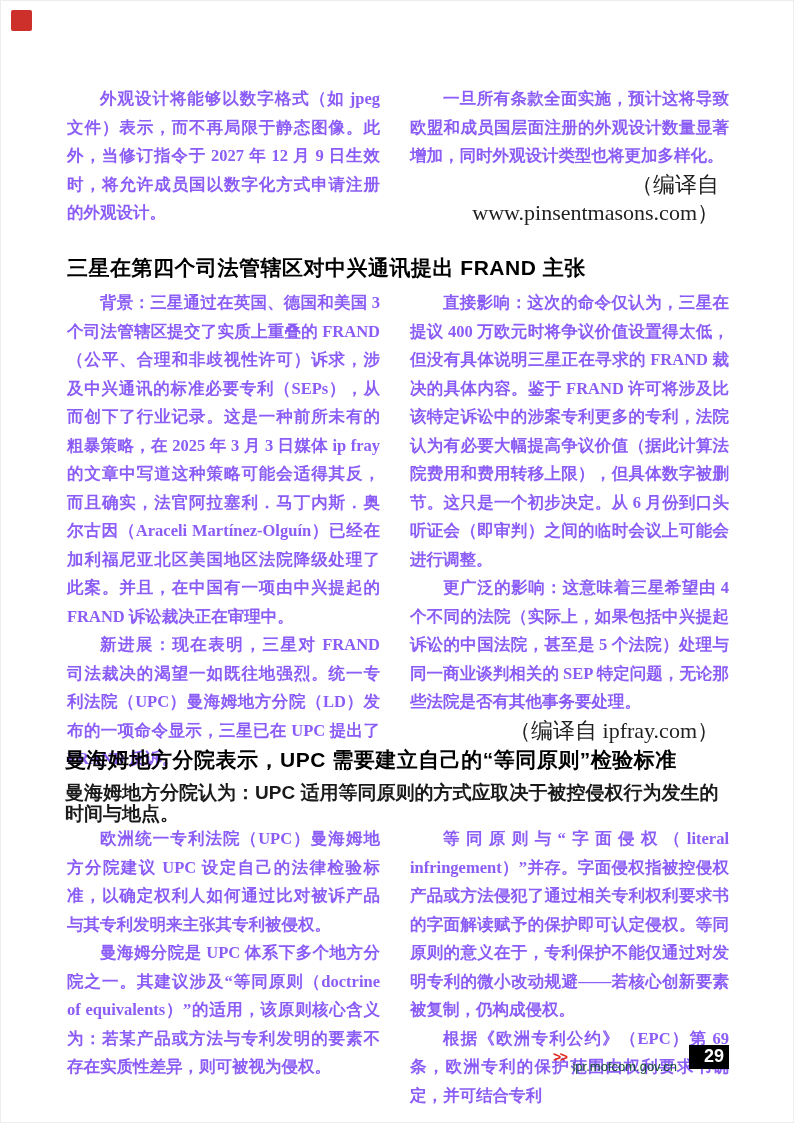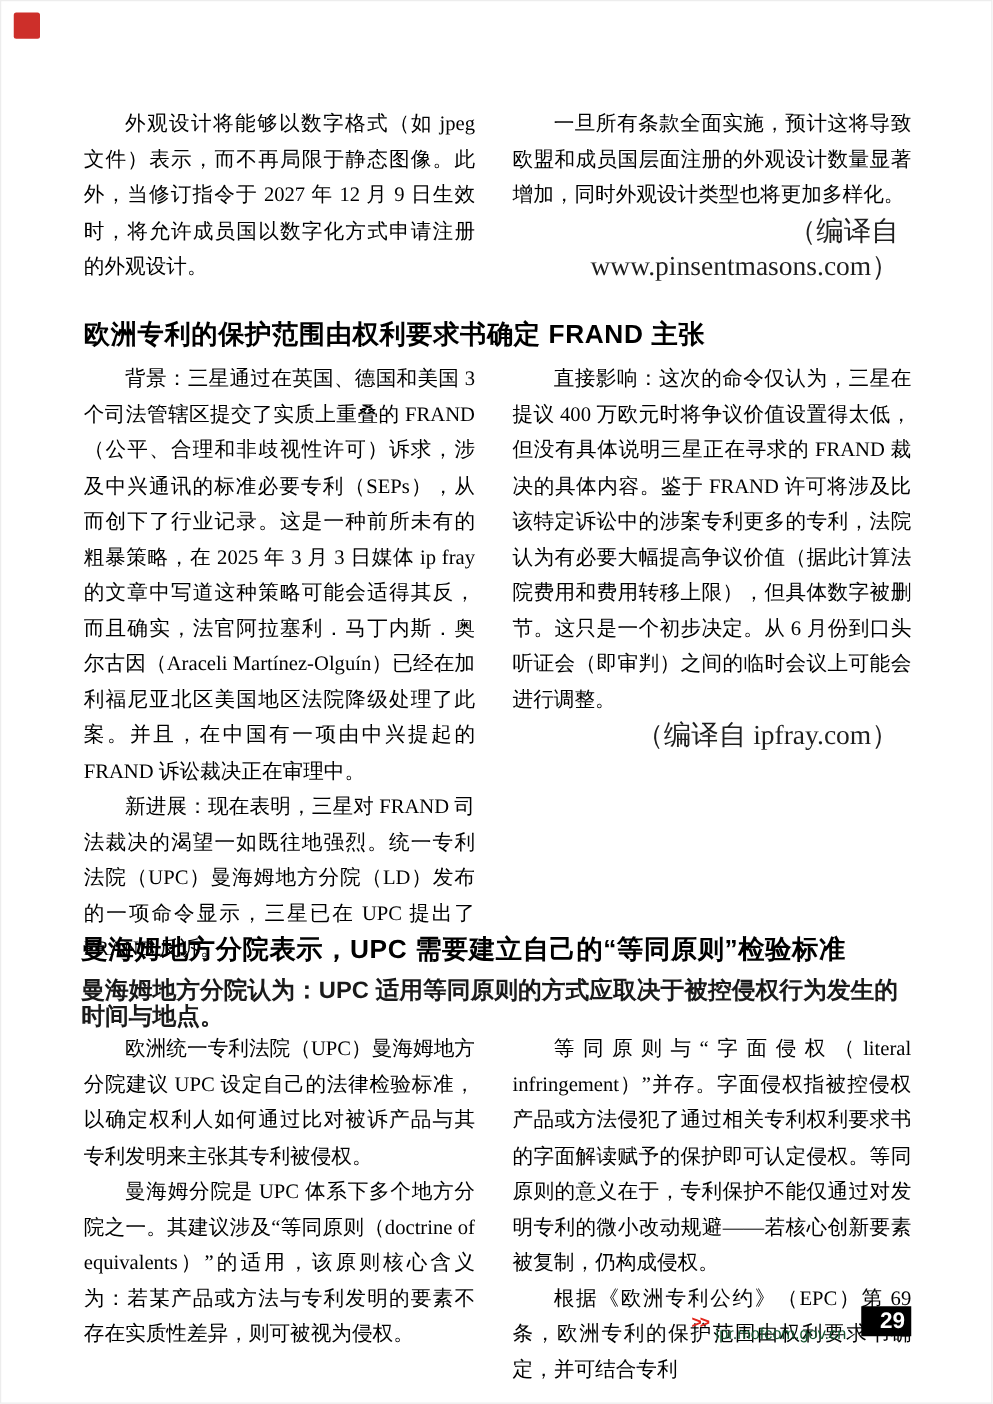--- a/index.html
+++ b/index.html
@@ -16,21 +16,22 @@
   }
   .twocol{
     position:absolute;left:66px;right:64px;
     display:flex;justify-content:space-between;
   }
   .col-l{width:313px;}
   .col-r{width:319px;margin-left:24px;}
   p.body{
     margin:0;font-size:16.5px;line-height:28.5px;
     text-align:justify;text-justify:inter-character;text-indent:2em;
-    color:#000000;
+    color:#8b5cf6;
+    font-weight:bold;
   }
   p.attribution{
     margin:0;font-size:22px;line-height:28.5px;text-align:right;text-indent:0;
     color:#1f1f1f;padding-right:10px;
   }
   .article-title{
     margin:0;font-family:"Liberation Sans","DejaVu Sans",sans-serif;
     font-weight:700;font-size:21px;line-height:30px;color:#000;letter-spacing:0.5px;
   }
   .article-subtitle{
@@ -67,30 +68,31 @@
     <div class="col-l">
       <p class="body">外观设计将能够以数字格式（如 jpeg 文件）表示，而不再局限于静态图像。此外，当修订指令于 2027 年 12 月 9 日生效时，将允许成员国以数字化方式申请注册的外观设计。</p>
     </div>
     <div class="col-r">
       <p class="body">一旦所有条款全面实施，预计这将导致欧盟和成员国层面注册的外观设计数量显著增加，同时外观设计类型也将更加多样化。</p>
       <p class="attribution">（编译自 www.pinsentmasons.com）</p>
     </div>
   </section>
 
   <div id="article1-title-wrap">
-    <h1 class="article-title">欧洲专利的保护范围由权利要求书确定 FRAND 主张</h1>
+    <h1 class="article-title">三星在第四个司法管辖区对中兴通讯提出 FRAND 主张</h1>
   </div>
 
   <section class="twocol" id="article1-body">
     <div class="col-l">
       <p class="body">背景：三星通过在英国、德国和美国 3 个司法管辖区提交了实质上重叠的 FRAND（公平、合理和非歧视性许可）诉求，涉及中兴通讯的标准必要专利（SEPs），从而创下了行业记录。这是一种前所未有的粗暴策略，在 2025 年 3 月 3 日媒体 ip fray 的文章中写道这种策略可能会适得其反，而且确实，法官阿拉塞利．马丁内斯．奥尔古因（Araceli Martínez-Olguín）已经在加利福尼亚北区美国地区法院降级处理了此案。并且，在中国有一项由中兴提起的 FRAND 诉讼裁决正在审理中。</p>
       <p class="body">新进展：现在表明，三星对 FRAND 司法裁决的渴望一如既往地强烈。统一专利法院（UPC）曼海姆地方分院（LD）发布的一项命令显示，三星已在 UPC 提出了 FRAND 反诉。</p>
     </div>
     <div class="col-r">
       <p class="body">直接影响：这次的命令仅认为，三星在提议 400 万欧元时将争议价值设置得太低，但没有具体说明三星正在寻求的 FRAND 裁决的具体内容。鉴于 FRAND 许可将涉及比该特定诉讼中的涉案专利更多的专利，法院认为有必要大幅提高争议价值（据此计算法院费用和费用转移上限），但具体数字被删节。这只是一个初步决定。从 6 月份到口头听证会（即审判）之间的临时会议上可能会进行调整。</p>
+      <p class="body">更广泛的影响：这意味着三星希望由 4 个不同的法院（实际上，如果包括中兴提起诉讼的中国法院，甚至是 5 个法院）处理与同一商业谈判相关的 SEP 特定问题，无论那些法院是否有其他事务要处理。</p>
       <p class="attribution">（编译自 ipfray.com）</p>
     </div>
   </section>
 
   <div id="article2-head">
     <h1 class="article-title">曼海姆地方分院表示，UPC 需要建立自己的“等同原则”检验标准</h1>
     <h2 class="article-subtitle">曼海姆地方分院认为：UPC 适用等同原则的方式应取决于被控侵权行为发生的时间与地点。</h2>
   </div>
 
   <section class="twocol" id="article2-body">

